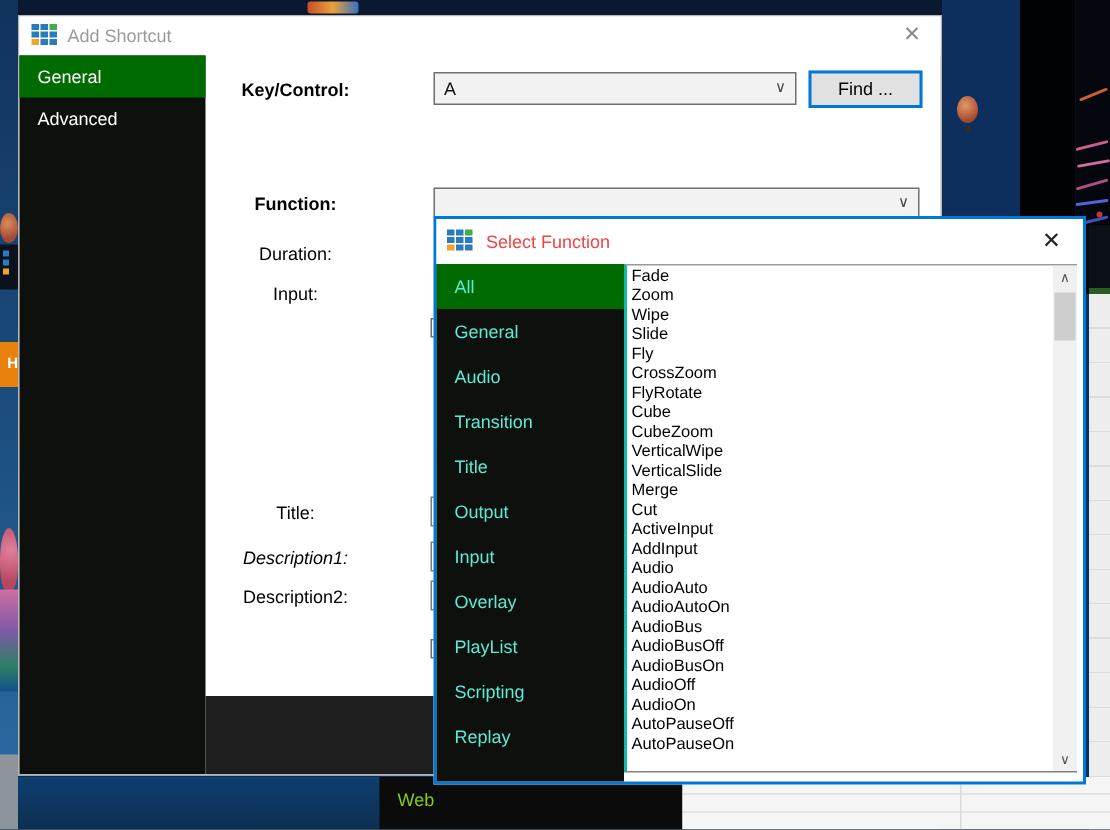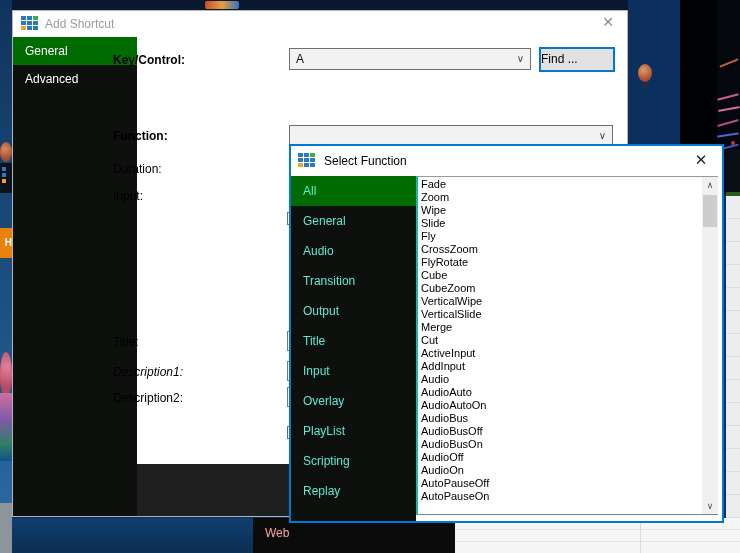--- a/index.html
+++ b/index.html
@@ -36,21 +36,21 @@
   .streak{position:absolute;height:2px;border-radius:2px;}
   .rw-reddot{left:103px;top:141px;width:4px;height:4px;background:#c03a2a;border-radius:50%;}
   .rw-behind-black{left:98px;top:150px;width:14px;height:42px;background:#0b0f16;}
   .rw-greenline{left:98px;top:192px;width:14px;height:4px;background:#2a5c20;}
   .rw-panel{left:98px;top:196px;width:14px;height:357px;
     background:repeating-linear-gradient(to bottom,#ededed 0 22px,#dcdcdc 22px 23px);}
 
   .bottom-water{left:12px;top:518px;width:241px;height:35px;
     background:linear-gradient(#0f3f6f,#0c2f52);}
   .bottom-black{left:253px;top:518px;width:202px;height:35px;background:#0b0b0b;
-    color:#fca5a5;font-size:12px;padding:8px 3px 0 12px;box-sizing:border-box;}
+    color:#84cc16;font-size:12px;padding:8px 3px 0 12px;box-sizing:border-box;}
   .bottom-light{left:455px;top:518px;width:285px;height:35px;background:#f5f5f5;
     background-image:repeating-linear-gradient(to bottom,#f5f5f5 0 11px,#e3e3e3 11px 12px);}
   .bl-vline{left:185px;top:0;width:1px;height:35px;background:#dadada;}
 
   
   .vmix-icon{display:grid;grid-template-columns:repeat(3,5px);grid-template-rows:repeat(3,4px);gap:1px;}
   .vmix-icon i{background:#2a7ac0;}
   .vmix-icon i.g{background:#3dae49;} .vmix-icon i.o{background:#f0a22e;}
 
   
@@ -59,40 +59,40 @@
   .dlg-add .titlebar{position:absolute;left:0;top:0;right:0;height:26px;background:#fff;}
   .dlg-add .titlebar .vmix-icon{position:absolute;left:8px;top:5px;}
   .dlg-add .title-text{position:absolute;left:32px;top:0;line-height:26px;
     font-size:12px;color:#9b9b9b;}
   .dlg-add .close{position:absolute;right:10px;top:3px;font-size:14px;color:#8a8a8a;
     width:18px;text-align:center;cursor:default;}
   .dlg-add .sidebar{position:absolute;left:0;top:26px;bottom:0;width:124px;background:#0d100d;}
   .side-item{height:28px;line-height:28px;padding-left:12px;color:#fff;font-size:12px;}
   .side-item.selected{background:#006b00;}
   .dlg-add .footer{position:absolute;left:124px;right:0;top:453px;bottom:0;background:#1f1f1f;}
-  .flabel{position:absolute;left:100px;width:168px;text-align:left;
+  .flabel{position:absolute;left:100px;width:168px;text-align:center;
     font-size:12px;color:#000;height:14px;line-height:14px;}
   .flabel.bold{font-weight:bold;}
   .combo{position:absolute;background:#f2f2f2;border:1px solid #707070;box-sizing:border-box;
     font-size:12px;color:#111;padding-left:6px;line-height:20px;}
   .combo .chev{position:absolute;right:6px;top:0;line-height:20px;color:#444;font-size:10px;}
   .btn-find{position:absolute;left:526px;top:36px;width:76px;height:25px;background:#e1e1e1;
-    border:2px solid #0078d7;box-sizing:border-box;font-size:12px;text-align:left;
+    border:2px solid #0078d7;box-sizing:border-box;font-size:12px;text-align:center;
     line-height:20px;color:#000;}
   .sliver-input{position:absolute;left:274px;width:14px;height:20px;background:#fff;
     border:1px solid #7a7a7a;box-sizing:border-box;}
   .sliver-check{position:absolute;left:274px;width:13px;height:13px;background:#fff;
     border:1px solid #6a6a6a;box-sizing:border-box;}
 
   
   .dlg-sel{left:289px;top:144px;width:435px;height:379px;background:#fff;
     border:2px solid #0078d7;box-sizing:border-box;z-index:20;}
   .dlg-sel .titlebar{position:absolute;left:0;top:0;right:0;height:30px;background:#fff;}
   .dlg-sel .titlebar .vmix-icon{position:absolute;left:7px;top:7px;}
-  .dlg-sel .title-text{position:absolute;left:33px;top:0;line-height:30px;font-size:12px;color:#000000;}
+  .dlg-sel .title-text{position:absolute;left:33px;top:0;line-height:30px;font-size:12px;color:#ef4444;}
   .dlg-sel .close{position:absolute;right:12px;top:5px;font-size:15px;color:#222;
     width:18px;text-align:center;cursor:default;}
   .dlg-sel .sidebar{position:absolute;left:0;top:30px;bottom:0;width:125px;background:#0d100d;overflow:hidden;}
   .cat-item{height:30px;line-height:30px;padding-left:12px;color:#5eead4;font-size:12px;}
   .cat-item.selected{background:#006b00;}
   .listwrap{position:absolute;left:125px;top:30px;right:4px;bottom:6px;background:#fff;
     border-left:2px solid #14b8a6;border-top:1px solid #9a9a9a;border-bottom:1px solid #808080;
     box-sizing:border-box;overflow:hidden;}
   .fnlist{position:absolute;left:0;top:1px;right:16px;bottom:0;overflow:hidden;}
   .fn-item{font-size:11px;line-height:13px;padding-left:3px;color:#000;white-space:nowrap;}
@@ -219,22 +219,22 @@
       <span class="title-text">Select Function</span>
       <span class="close">✕</span>
     </div>
 
     <div class="sidebar">
 
     <div class="cat-item selected">All</div>
         <div class="cat-item">General</div>
         <div class="cat-item">Audio</div>
         <div class="cat-item">Transition</div>
+        <div class="cat-item">Title</div>
         <div class="cat-item">Output</div>
-        <div class="cat-item">Title</div>
         <div class="cat-item">Input</div>
         <div class="cat-item">Overlay</div>
         <div class="cat-item">PlayList</div>
         <div class="cat-item">Scripting</div>
         <div class="cat-item">Replay</div>
       </div>
 
     <div class="listwrap">
       <div class="fnlist">
 

